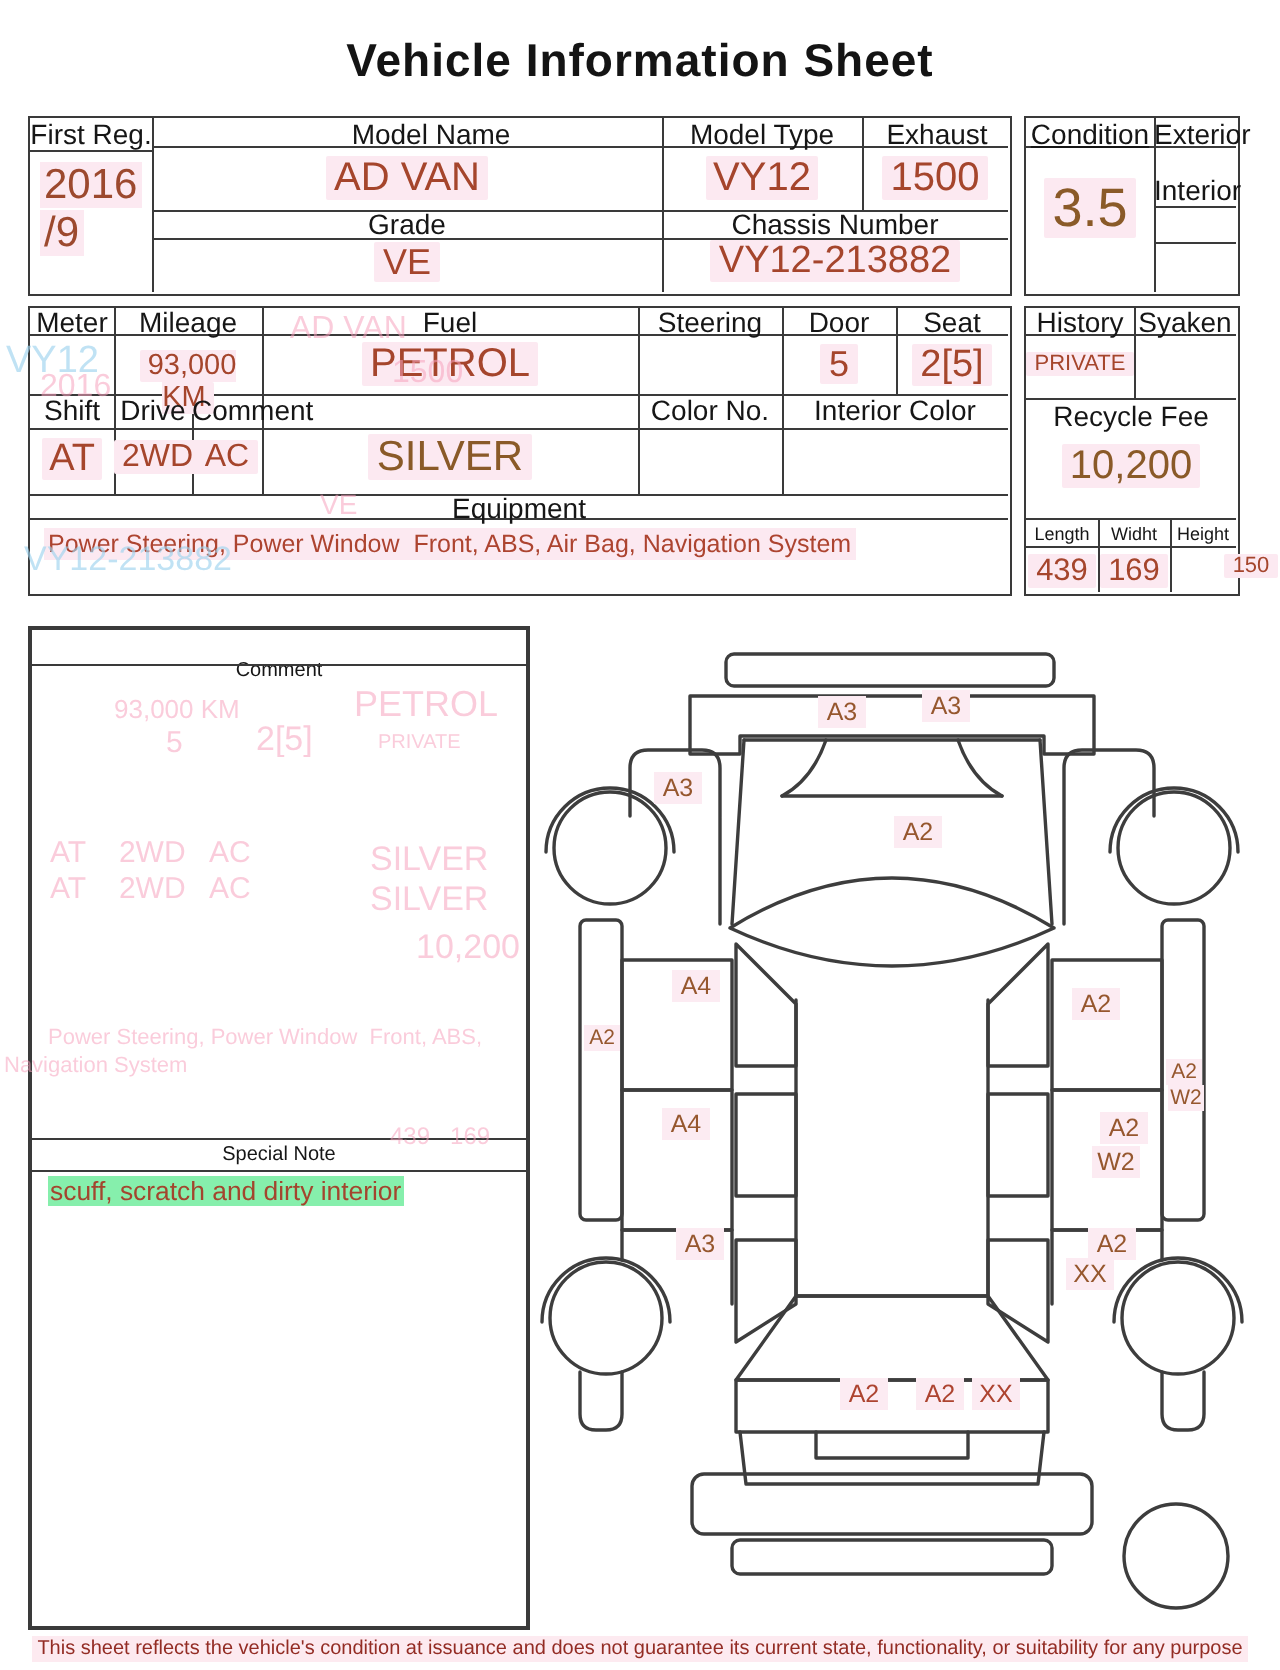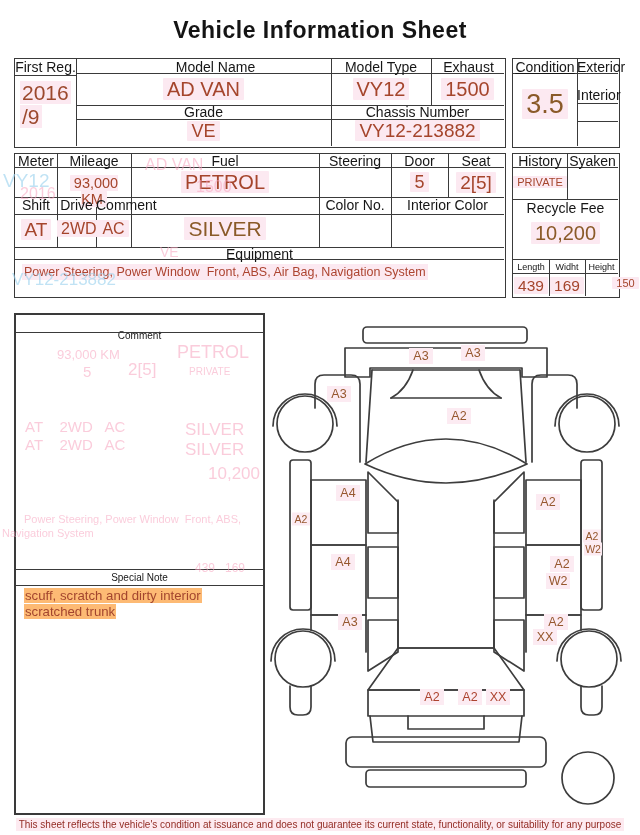--- a/index.html
+++ b/index.html
@@ -13,21 +13,21 @@
   .val{position:absolute;text-align:center;color:#a5452c;font-weight:500;}
   .val span, .vleft span{background:#fcE9f1;background:#fce9f1;padding:0 4px;border-radius:1px;}
   .brn{color:#8a5a28;}
   .title{position:absolute;left:0;right:0;top:17px;text-align:center;font-size:23px;
          font-weight:600;letter-spacing:0.5px;color:#141414;}
   .firstreg{position:absolute;font-size:21px;line-height:24px;color:#9c492e;font-weight:500;}
   .equip{position:absolute;font-size:12.5px;color:#ad4430;white-space:pre;}
   .equip span{background:#fce9f1;padding:1px 2px;}
   .note-line{font-size:13.2px;color:#a3452e;line-height:16px;}
   .note-wrap{position:absolute;left:8px;top:273px;}
-  .note-wrap span{background:#fdba74;padding:0 1px;}
+  .note-wrap span{background:#86efac;padding:0 1px;}
   .disclaimer{position:absolute;left:0;right:0;top:819px;text-align:center;font-size:10px;
               color:#932c24;}
   .disclaimer span{background:#fdeaf0;padding:1px 3px;}
   .ghost{position:absolute;opacity:0.55;white-space:pre;pointer-events:none;z-index:4;font-weight:500;}
   .ghost.pink{color:#f7a3be;}
   .ghost.cyan{color:#9fd4ef;opacity:0.65;}
   svg text{font-family:"Liberation Sans",sans-serif;}
 </style>
 </head>
 <body>
@@ -147,21 +147,20 @@
   </div>
 
   <div class="box" style="left:14px;top:313px;width:251px;height:502px;border-width:2px;">
     <div class="lbl" style="left:0;top:3px;width:247px;font-size:10px;margin-top:12px;">Comment</div>
     <div class="hl" style="left:0;top:17px;width:247px;"></div>
     <div class="hl" style="left:0;top:254px;width:247px;"></div>
     <div class="lbl" style="left:0;top:257px;width:247px;font-size:10px;">Special Note</div>
     <div class="hl" style="left:0;top:270px;width:247px;"></div>
     <div class="note-wrap">
       <div class="note-line"><span>scuff, scratch and dirty interior</span></div>
-      <div class="note-line"><span>scratched trunk</span></div>
     </div>
   </div>
 
   <svg class="abs" style="left:270px;top:300px;" width="372" height="535" viewBox="0 0 372 535">
     <g fill="none" stroke="#3d3d3d" stroke-width="1.7" stroke-linejoin="round" stroke-linecap="round">
 
       <rect x="93" y="27" width="164" height="16" rx="4"></rect>
       <path d="M75,48 H277 V77 H252 V68 H100 V77 H75 Z"></path>
       <path d="M102,70 H250"></path>
 

